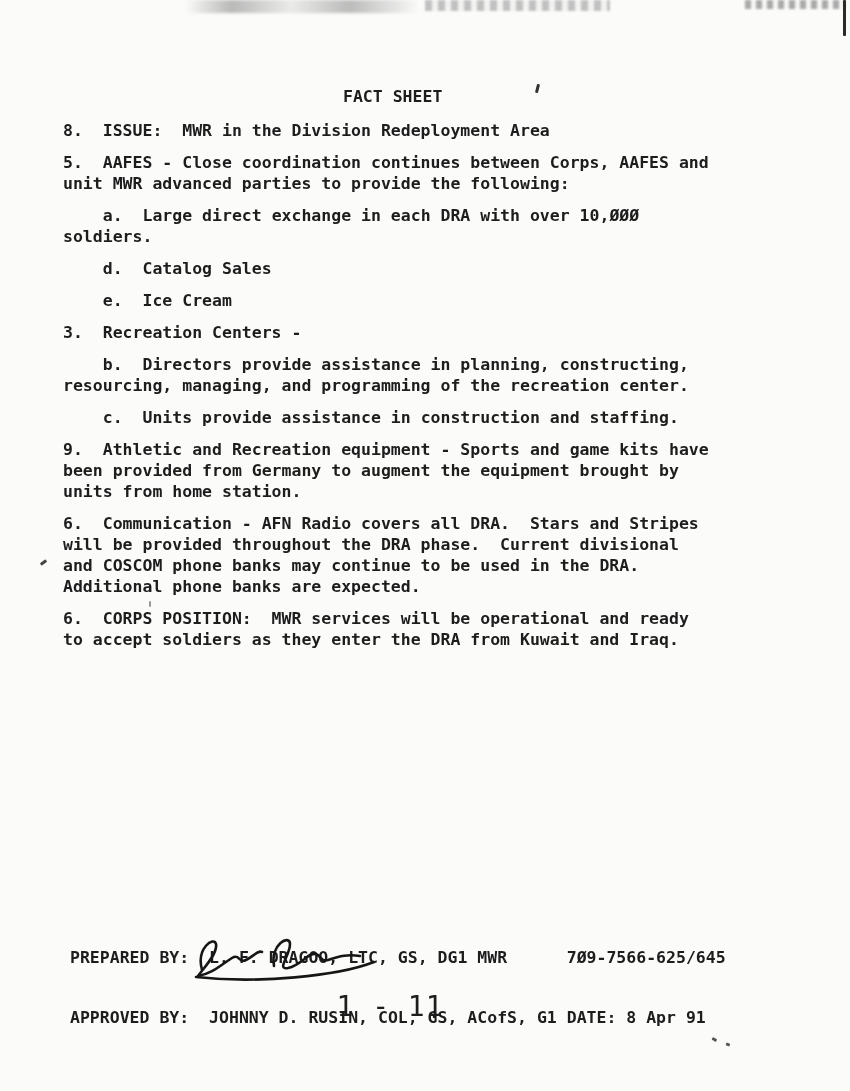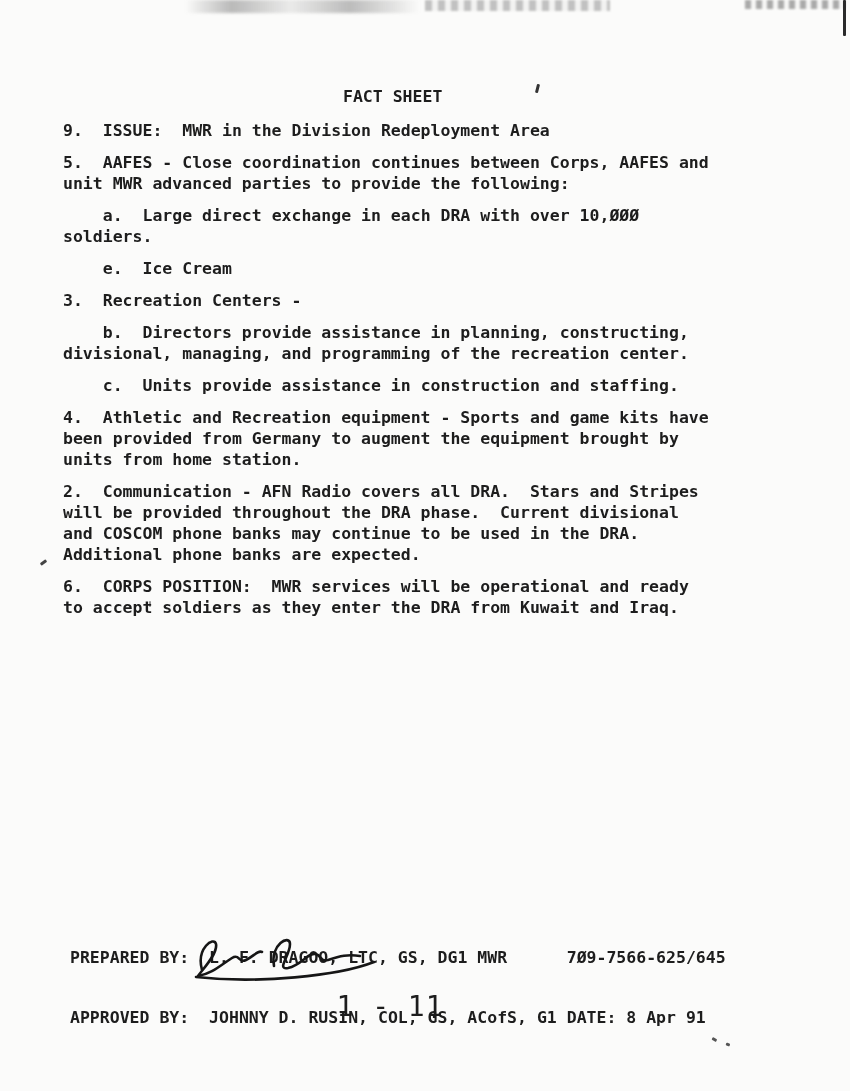--- a/index.html
+++ b/index.html
@@ -63,34 +63,35 @@
   <div class="artifact noise-band-3"></div>
   <div class="artifact edge-line-right"></div>
   <div class="artifact tick-after-title"></div>
   <div class="artifact speck-left-margin"></div>
   <div class="artifact speck-mid"></div>
   <div class="artifact speck-bottom-1"></div>
   <div class="artifact speck-bottom-2"></div>
 
   <div class="content">
     <div class="title">FACT SHEET</div>
-    <div class="para">9.  ISSUE:  MWR in the Division Redeployment Area</div>
+    <div class="para">8.  ISSUE:  MWR in the Division Redeployment Area</div>
     <div class="para">5.  AAFES - Close coordination continues between Corps, AAFES and
 unit MWR advanced parties to provide the following:</div>
     <div class="para">    a.  Large direct exchange in each DRA with over 10,ØØØ
 soldiers.</div>
+    <div class="para">    d.  Catalog Sales</div>
     <div class="para">    e.  Ice Cream</div>
     <div class="para">3.  Recreation Centers -</div>
     <div class="para">    b.  Directors provide assistance in planning, constructing,
-divisional, managing, and programming of the recreation center.</div>
+resourcing, managing, and programming of the recreation center.</div>
     <div class="para">    c.  Units provide assistance in construction and staffing.</div>
-    <div class="para">4.  Athletic and Recreation equipment - Sports and game kits have
+    <div class="para">9.  Athletic and Recreation equipment - Sports and game kits have
 been provided from Germany to augment the equipment brought by
 units from home station.</div>
-    <div class="para">2.  Communication - AFN Radio covers all DRA.  Stars and Stripes
+    <div class="para">6.  Communication - AFN Radio covers all DRA.  Stars and Stripes
 will be provided throughout the DRA phase.  Current divisional
 and COSCOM phone banks may continue to be used in the DRA.
 Additional phone banks are expected.</div>
     <div class="para">6.  CORPS POSITION:  MWR services will be operational and ready
 to accept soldiers as they enter the DRA from Kuwait and Iraq.</div>
   </div>
 
   <div class="footer">
     <div class="footer-line">PREPARED BY:  L. F. DRAGOO, LTC, GS, DG1 MWR      7Ø9-7566-625/645</div>
     <div class="footer-line">APPROVED BY:  JOHNNY D. RUSIN, COL, GS, ACofS, G1 DATE: 8 Apr 91</div>

